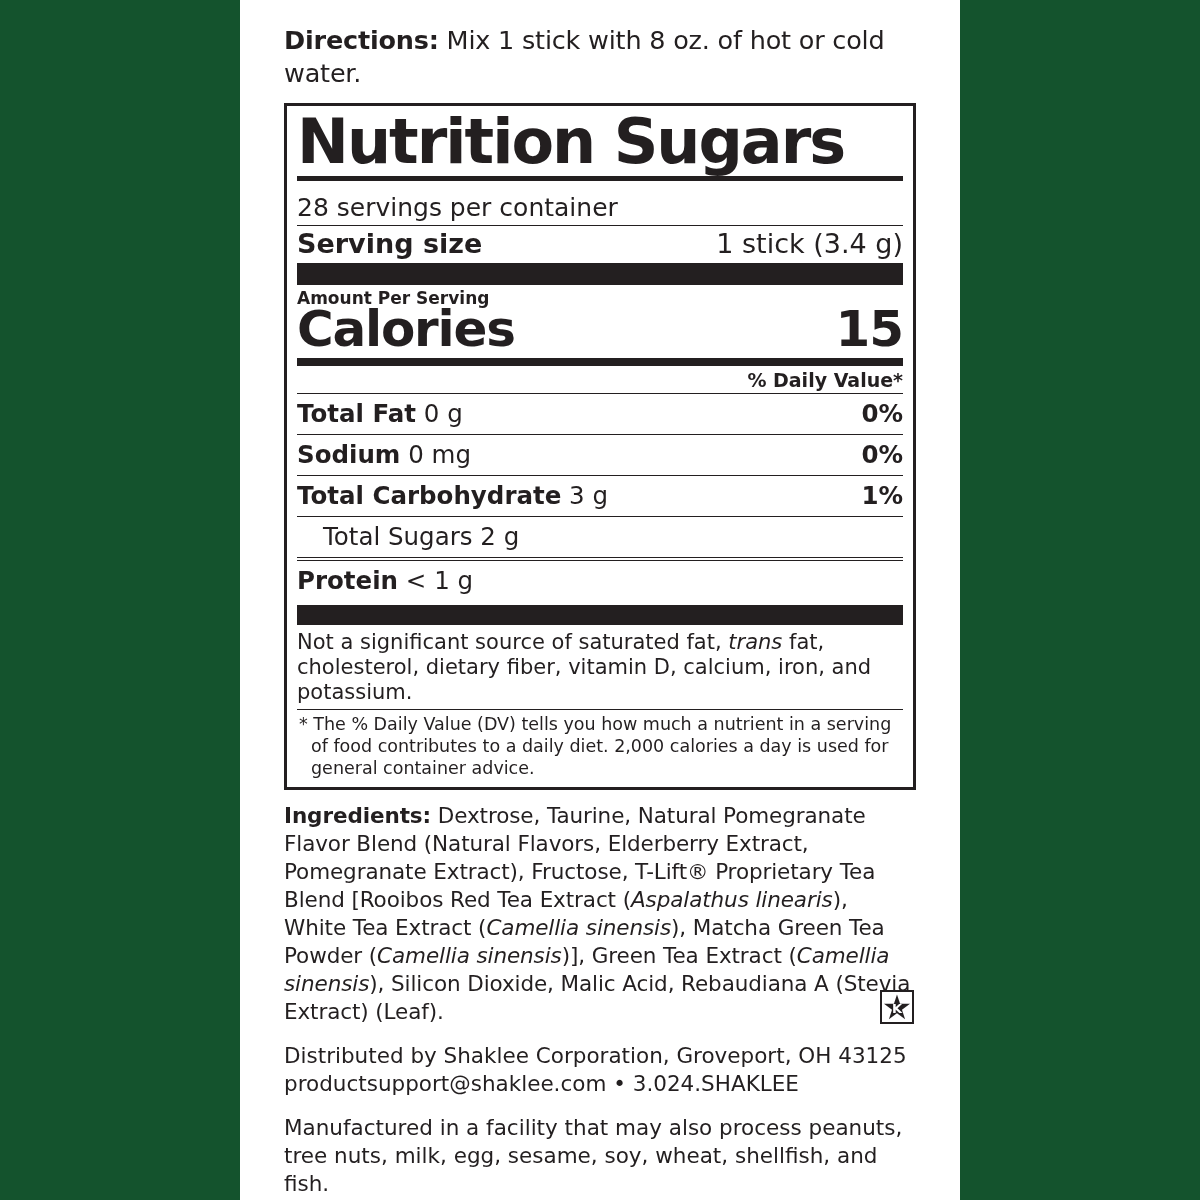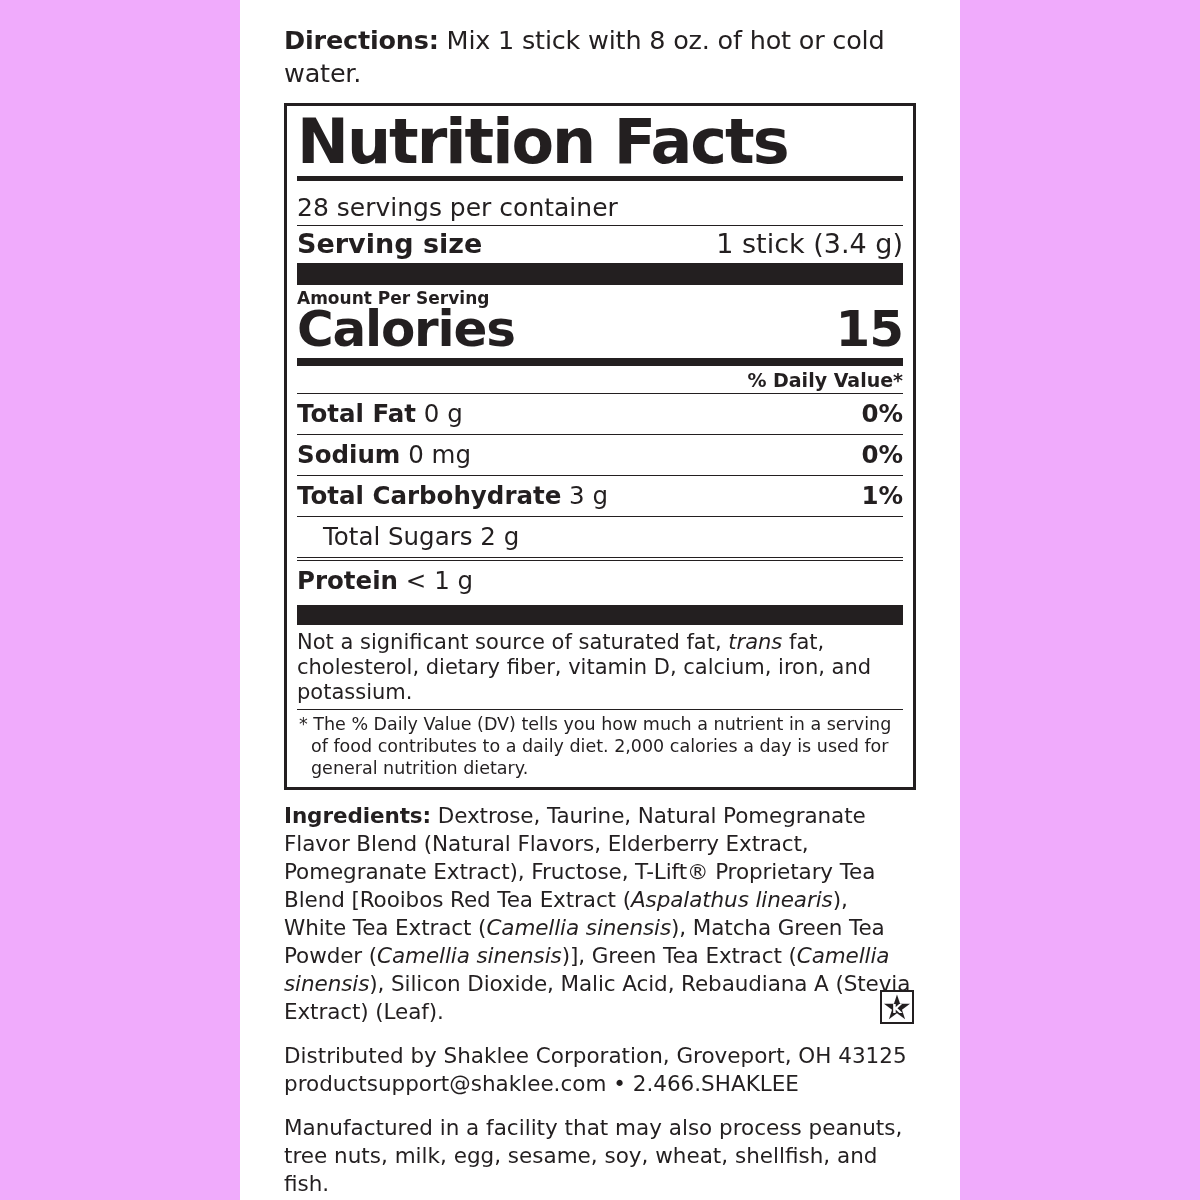--- a/index.html
+++ b/index.html
@@ -5,21 +5,21 @@
   * { box-sizing: border-box; }
   html, body {
     margin: 0; padding: 0;
     width: 1200px; height: 1200px;
     background: #000;
     font-family: "DejaVu Sans", "Liberation Sans", sans-serif;
   }
   #page {
     position: relative;
     width: 1200px; height: 1200px;
-    background: #f0abfc;
+    background: #14532d;
     overflow: hidden;
   }
   .panel {
     position: absolute;
     left: 240px; top: 0;
     width: 720px; height: 1200px;
     background: #fff;
     color: #231f20;
     padding: 16px 44px 0 44px;
   }
@@ -168,21 +168,21 @@
 </style>
 </head>
 <body>
 
 <div id="page">
   <div class="panel">
 
     <p class="directions"><b>Directions:</b><span> Mix 1 stick with 8 oz. of hot or cold water.</span></p>
 
     <div class="nf">
-      <div class="nf-title">Nutrition Facts</div>
+      <div class="nf-title">Nutrition Sugars</div>
       <div class="rule-med"></div>
       <div class="servings">28 servings per container</div>
       <div class="rule-thin"></div>
       <div class="srow">
         <span>Serving size</span>
         <span class="val">1 stick (3.4 g)</span>
       </div>
       <div class="rule-thick"></div>
 
       <div class="amt">Amount Per Serving</div>
@@ -225,29 +225,29 @@
         <span class="name"><b>Protein</b><span> &lt; 1 g</span></span>
         <span class="pct"></span>
       </div>
       <div class="rule-thick2"></div>
 
       <div class="notes"><span>Not a significant source of saturated fat, </span><i>trans</i><span> fat, cholesterol, dietary fiber, vitamin D, calcium, iron, and potassium.</span></div>
       <div class="rule-thin"></div>
       <div class="footnote">
         <span>* The % Daily Value (DV) tells you how much a nutrient in a serving</span>
         <span class="ind">of food contributes to a daily diet. 2,000 calories a day is used for</span>
-        <span class="ind">general nutrition dietary.</span>
+        <span class="ind">general container advice.</span>
       </div>
     </div>
 
     <p class="ingredients"><b>Ingredients:</b><span> Dextrose, Taurine, Natural Pomegranate Flavor Blend (Natural Flavors, Elderberry Extract, Pomegranate Extract), Fructose, T-Lift® Proprietary Tea Blend  [Rooibos Red Tea Extract (</span><i>Aspalathus linearis</i><span>), White Tea Extract (</span><i>Camellia sinensis</i><span>), Matcha Green Tea Powder (</span><i>Camellia sinensis</i><span>)], Green Tea Extract (</span><i>Camellia sinensis</i><span>), Silicon Dioxide, Malic Acid, Rebaudiana A (Stevia Extract) (Leaf).</span></p>
 
     <p class="distrib">
       <span>Distributed by Shaklee Corporation, Groveport, OH 43125</span><br>
-      <span>productsupport@shaklee.com • 2.466.SHAKLEE</span>
+      <span>productsupport@shaklee.com • 3.024.SHAKLEE</span>
     </p>
 
     <p class="allergen">Manufactured in a facility that may also process peanuts, tree nuts, milk, egg, sesame, soy, wheat, shellfish, and fish.</p>
 
     <div class="kosher">
       <span class="star">★</span>
       <span class="kletter">K</span>
     </div>
 
   </div>

